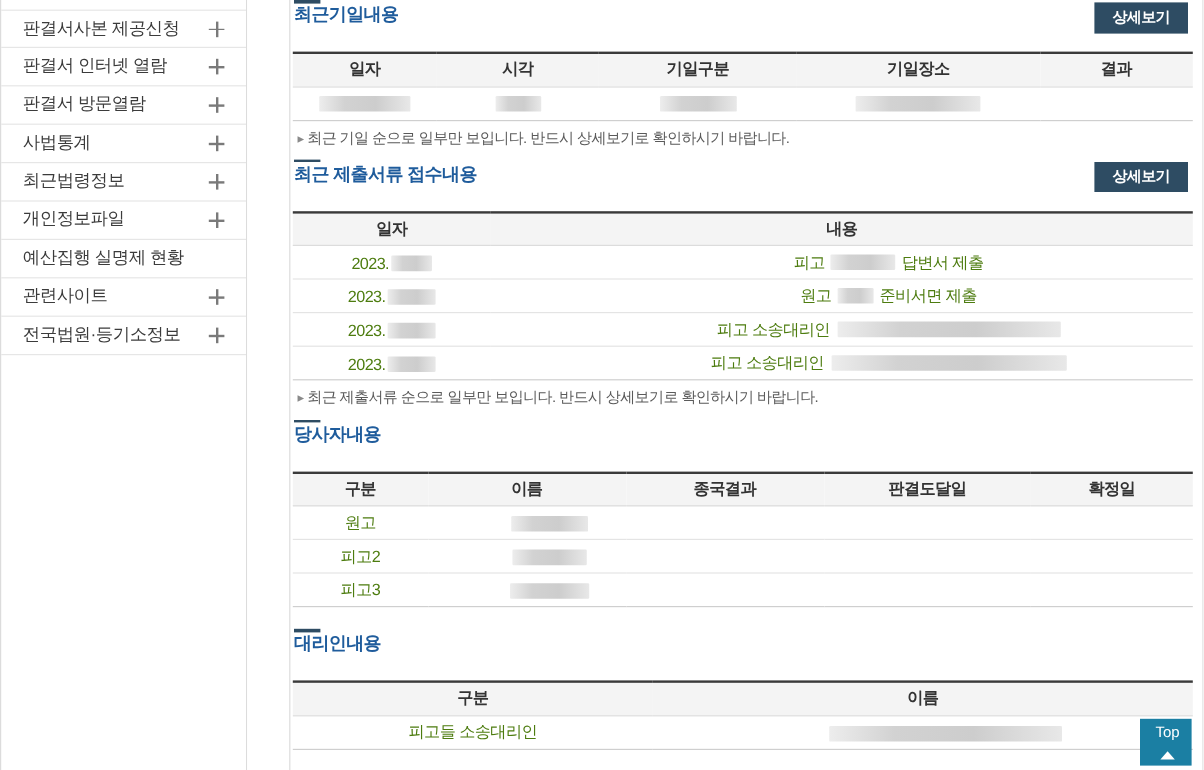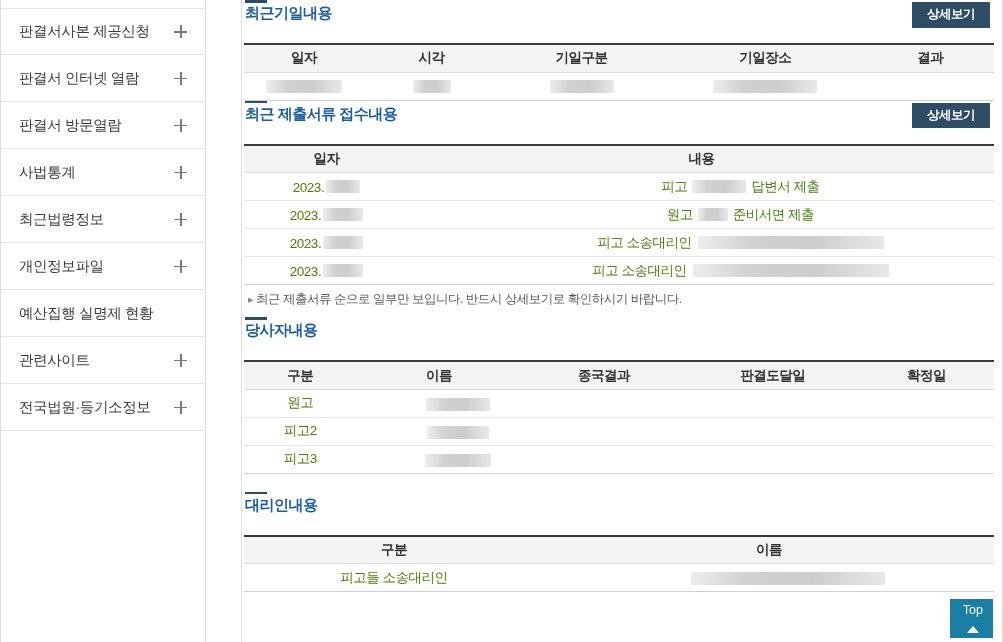--- a/index.html
+++ b/index.html
@@ -22,21 +22,21 @@
   .sidebar {
     width: 206px;
     flex: 0 0 206px;
     border-left: 1px solid #dcdcdc;
     border-right: 1px solid #dcdcdc;
     background: #ffffff;
     padding-top: 8px;
   }
   .nav-item {
     position: relative;
-    height: 47px;
+    height: 32px;
     display: flex;
     align-items: center;
     border-bottom: 1px solid #e6e6e6;
     padding: 0 14px 0 18px;
     cursor: pointer;
   }
   .nav-item:first-child { border-top: 1px solid #e6e6e6; }
   .nav-label {
     font-size: 14.5px;
     color: #3b3b3b;
@@ -259,20 +259,21 @@
         <tbody>
           <tr>
             <td><span class="redact" style="width:76px"></span></td>
             <td><span class="redact" style="width:38px"></span></td>
             <td><span class="redact" style="width:64px"></span></td>
             <td><span class="redact" style="width:104px"></span></td>
             <td></td>
           </tr>
         </tbody>
       </table>
+      <p class="note"><span class="marker">▸</span><span>최근 기일 순으로 일부만 보입니다. 반드시 상세보기로 확인하시기 바랍니다.</span></p>
     </section>
 
     <section class="section">
       <div class="section-head">
         <span class="accent-bar"></span>
         <h2 class="section-title">최근 제출서류 접수내용</h2>
         <button class="detail-btn">상세보기</button>
       </div>
       <table class="grid">
         <colgroup>

